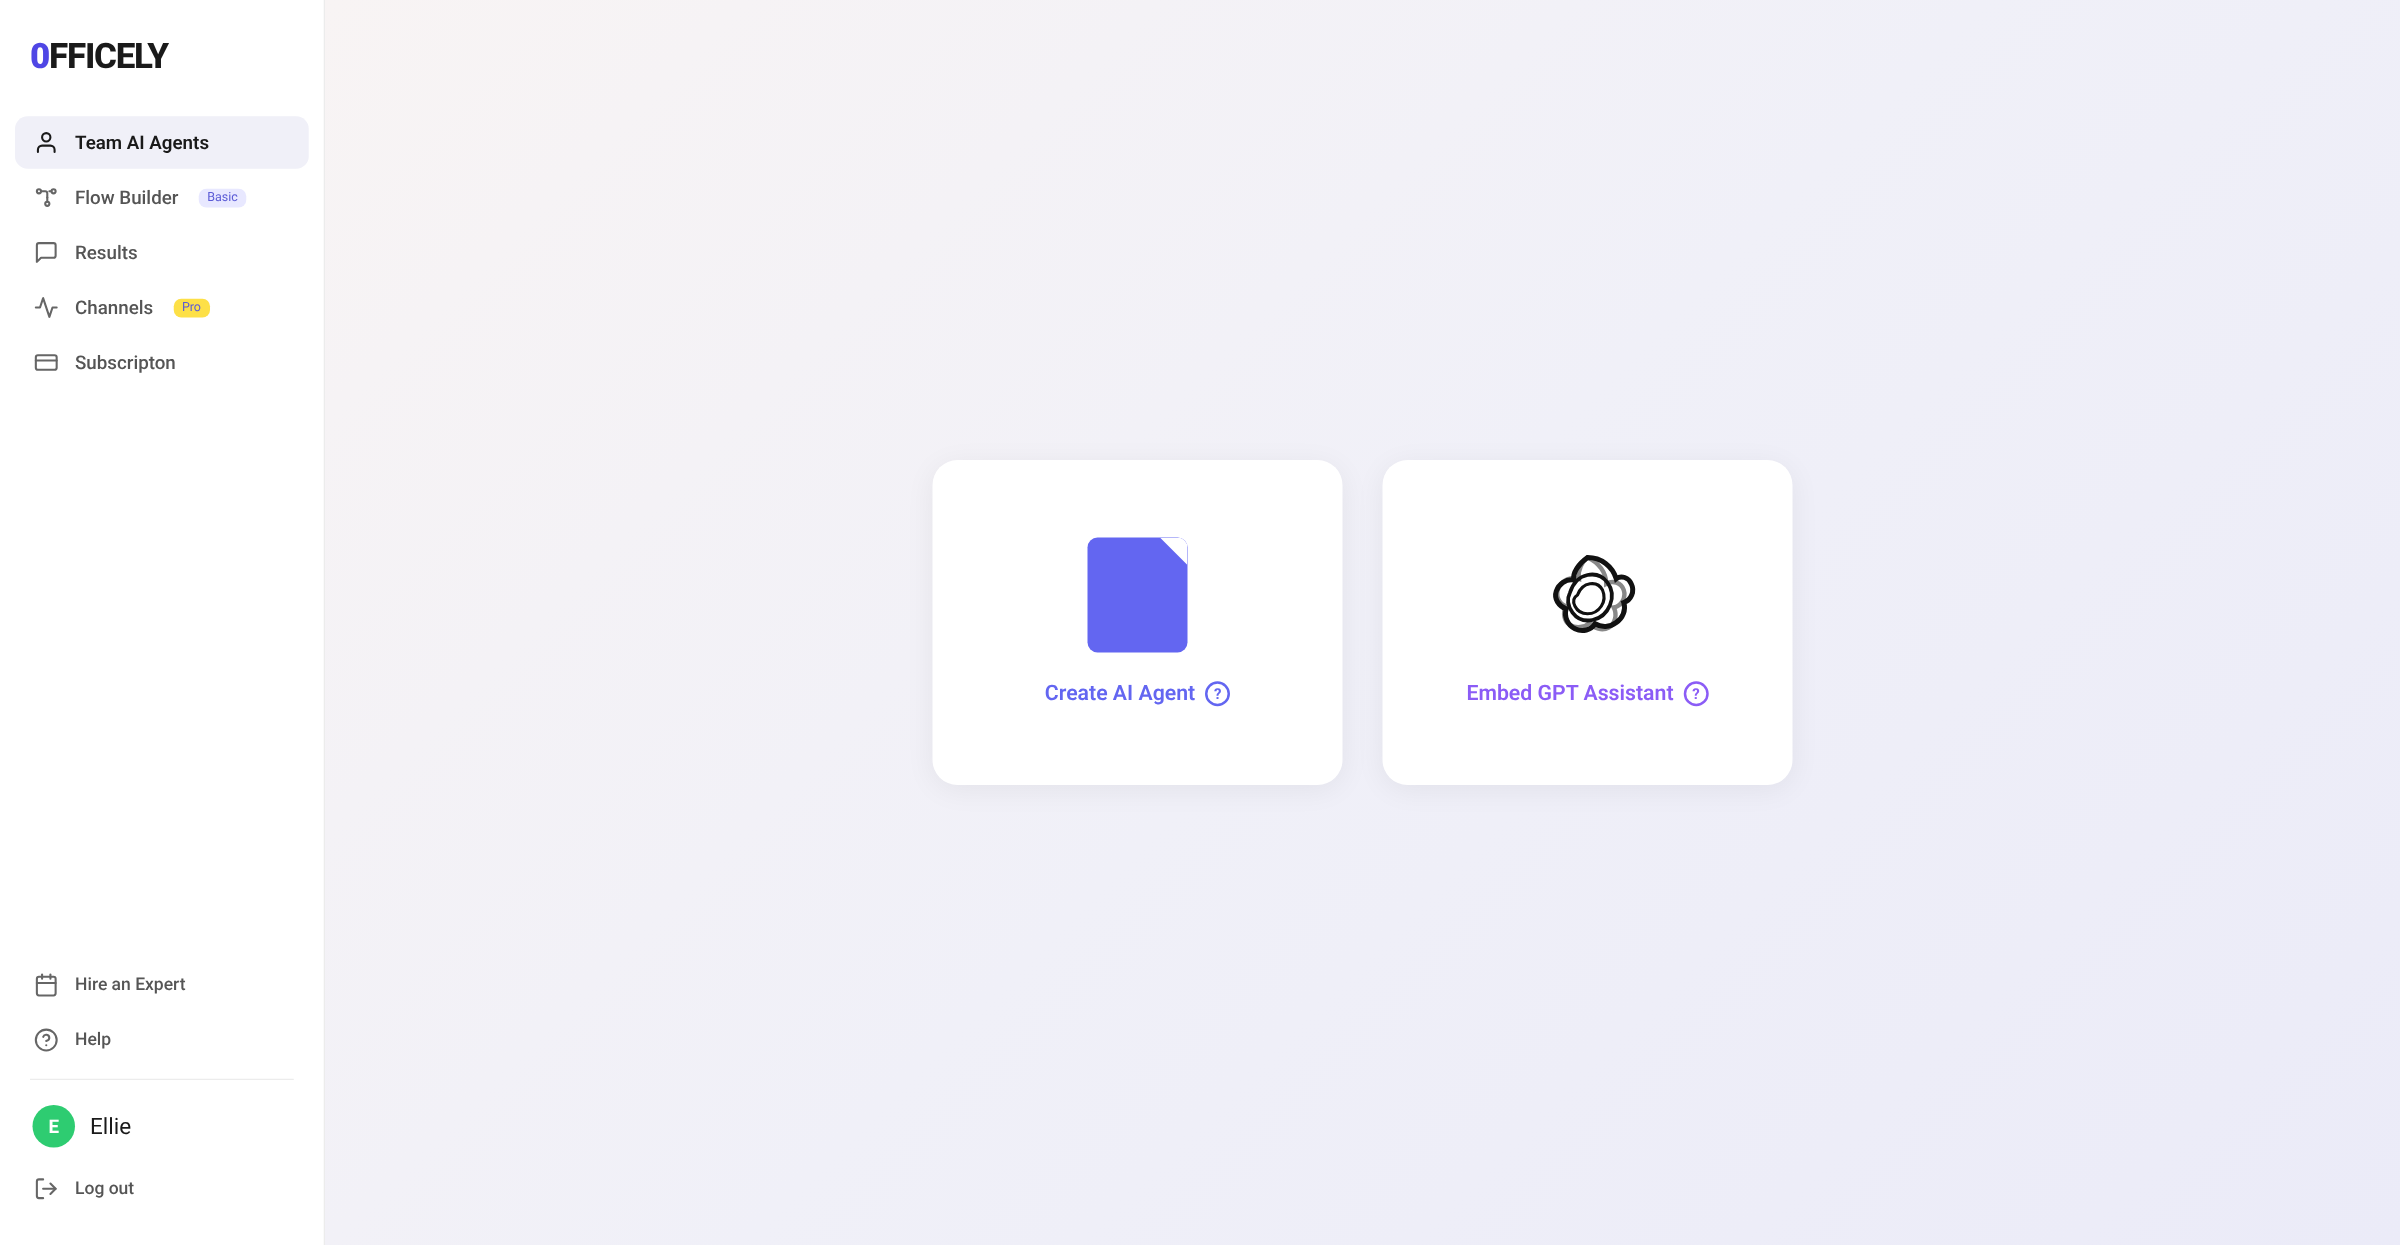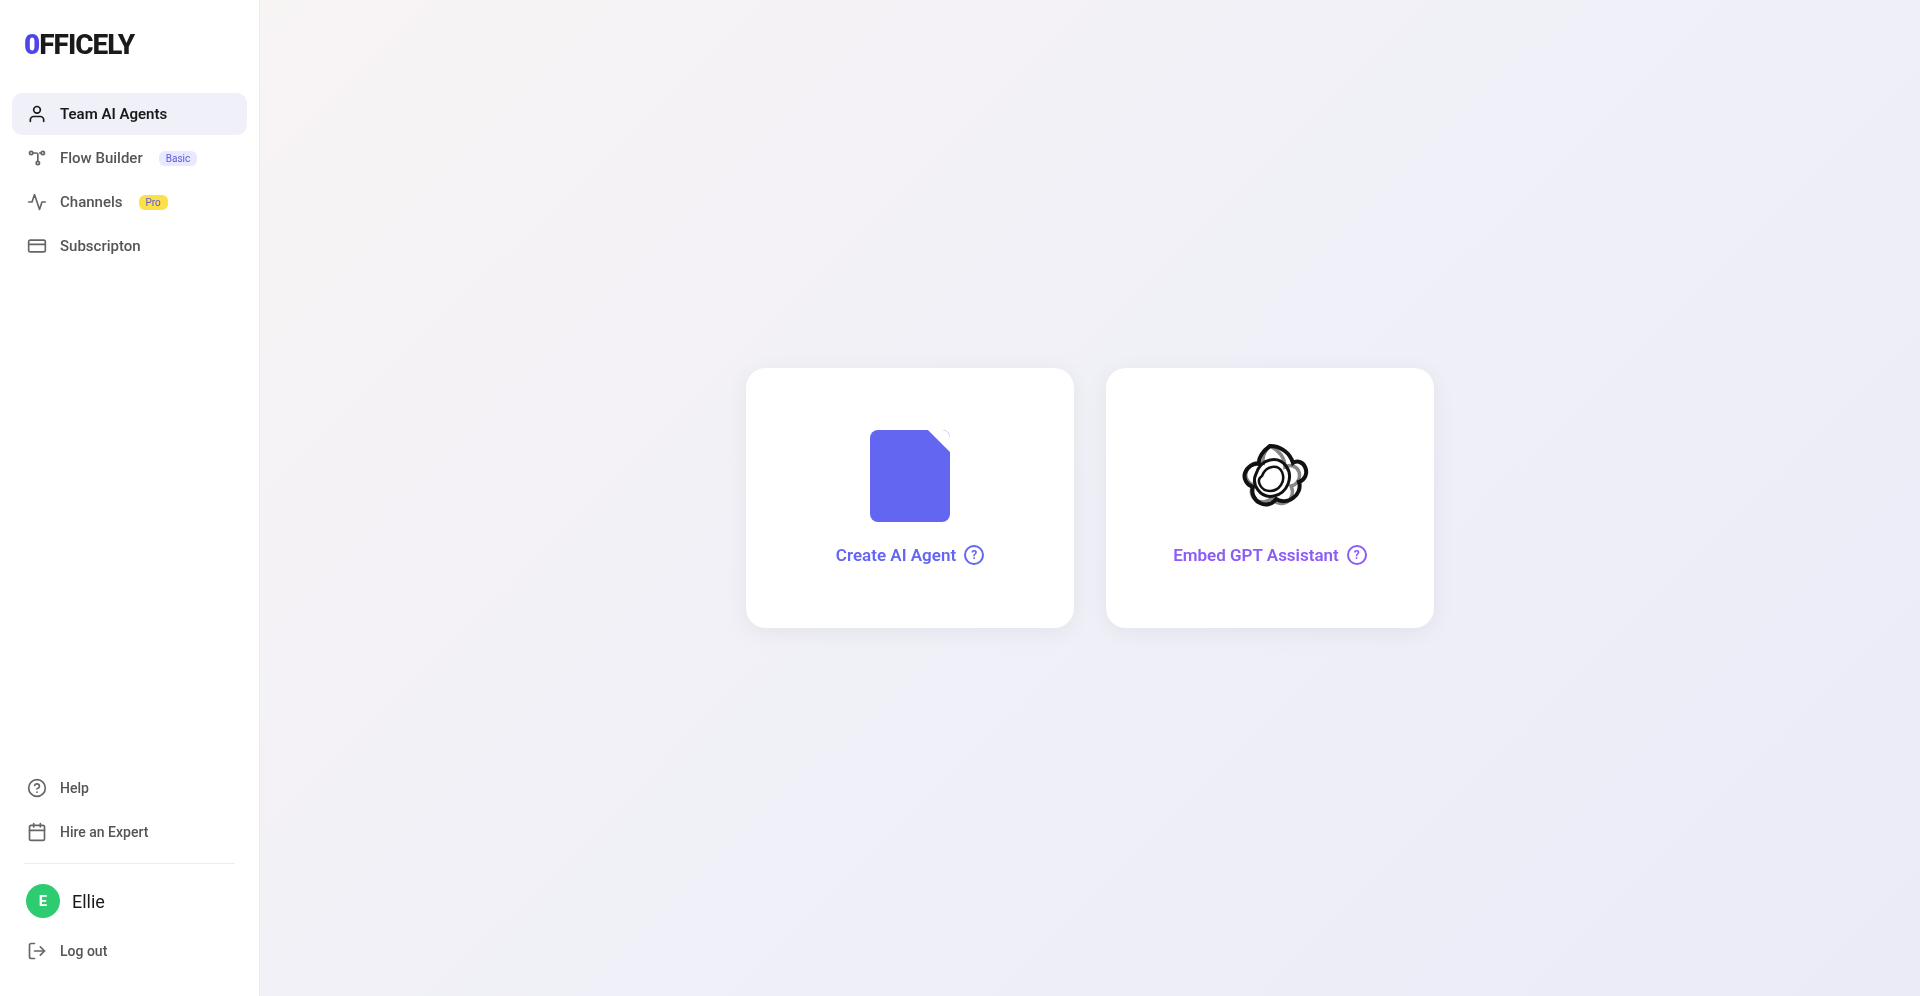--- a/index.html
+++ b/index.html
@@ -281,20 +281,28 @@
           <circle cx="19" cy="6" r="2"></circle>
           <path d="M17 6h-2"></path>
           <circle cx="13" cy="18" r="2"></circle>
           <path d="M13 16v-4"></path>
         </svg>
       </span>
       <span>Flow Builder</span>
       <span class="badge basic">Basic</span>
     </div>
 
+    <div class="nav-item">
+      <span class="nav-icon">
+        <svg width="20" height="20" viewBox="0 0 24 24" fill="none" stroke="currentColor" stroke-width="2" stroke-linecap="round" stroke-linejoin="round">
+          <path d="M21 15a2 2 0 0 1-2 2H7l-4 4V5a2 2 0 0 1 2-2h14a2 2 0 0 1 2 2z"></path>
+        </svg>
+      </span>
+      <span>Results</span>
+    </div>
 
     <div class="nav-item">
       <span class="nav-icon">
         <svg width="20" height="20" viewBox="0 0 24 24" fill="none" stroke="currentColor" stroke-width="2" stroke-linecap="round" stroke-linejoin="round">
           <path d="M22 12h-4l-3 9L9 3l-3 9H2"></path>
         </svg>
       </span>
       <span>Channels</span>
       <span class="badge pro">Pro</span>
     </div>
@@ -304,42 +312,42 @@
         <svg width="20" height="20" viewBox="0 0 24 24" fill="none" stroke="currentColor" stroke-width="2" stroke-linecap="round" stroke-linejoin="round">
           <rect x="2" y="5" width="20" height="14" rx="2"></rect>
           <line x1="2" y1="10" x2="22" y2="10"></line>
         </svg>
       </span>
       <span>Subscripton</span>
     </div>
   </nav>
 
   <div class="sidebar-bottom">
-
-    <div class="nav-item">
-      <span class="nav-icon">
-        <svg width="20" height="20" viewBox="0 0 24 24" fill="none" stroke="currentColor" stroke-width="2" stroke-linecap="round" stroke-linejoin="round">
-          <circle cx="12" cy="12" r="10"></circle>
-          <path d="M9.09 9a3 3 0 0 1 5.83 1c0 2-3 3-3 3"></path>
-          <line x1="12" y1="17" x2="12.01" y2="17"></line>
-        </svg>
-      </span>
-      <span>Help</span>
-    </div>
 
     <div class="nav-item">
       <span class="nav-icon">
         <svg width="20" height="20" viewBox="0 0 24 24" fill="none" stroke="currentColor" stroke-width="2" stroke-linecap="round" stroke-linejoin="round">
           <rect x="3" y="4" width="18" height="18" rx="2" ry="2"></rect>
           <line x1="16" y1="2" x2="16" y2="6"></line>
           <line x1="8" y1="2" x2="8" y2="6"></line>
           <line x1="3" y1="10" x2="21" y2="10"></line>
         </svg>
       </span>
       <span>Hire an Expert</span>
+    </div>
+
+    <div class="nav-item">
+      <span class="nav-icon">
+        <svg width="20" height="20" viewBox="0 0 24 24" fill="none" stroke="currentColor" stroke-width="2" stroke-linecap="round" stroke-linejoin="round">
+          <circle cx="12" cy="12" r="10"></circle>
+          <path d="M9.09 9a3 3 0 0 1 5.83 1c0 2-3 3-3 3"></path>
+          <line x1="12" y1="17" x2="12.01" y2="17"></line>
+        </svg>
+      </span>
+      <span>Help</span>
     </div>
 
     <div class="divider"></div>
 
     <div class="user-row">
       <div class="avatar">E</div>
       <span class="user-name">Ellie</span>
     </div>
 
     <div class="nav-item">

